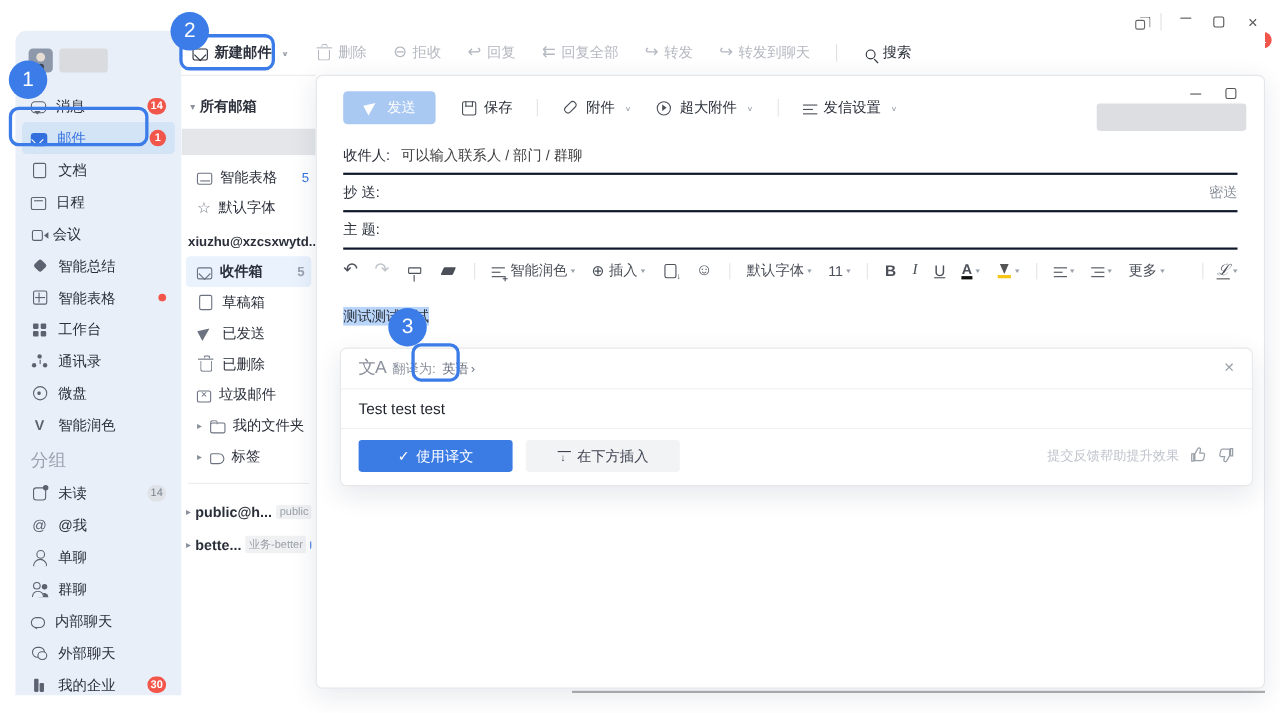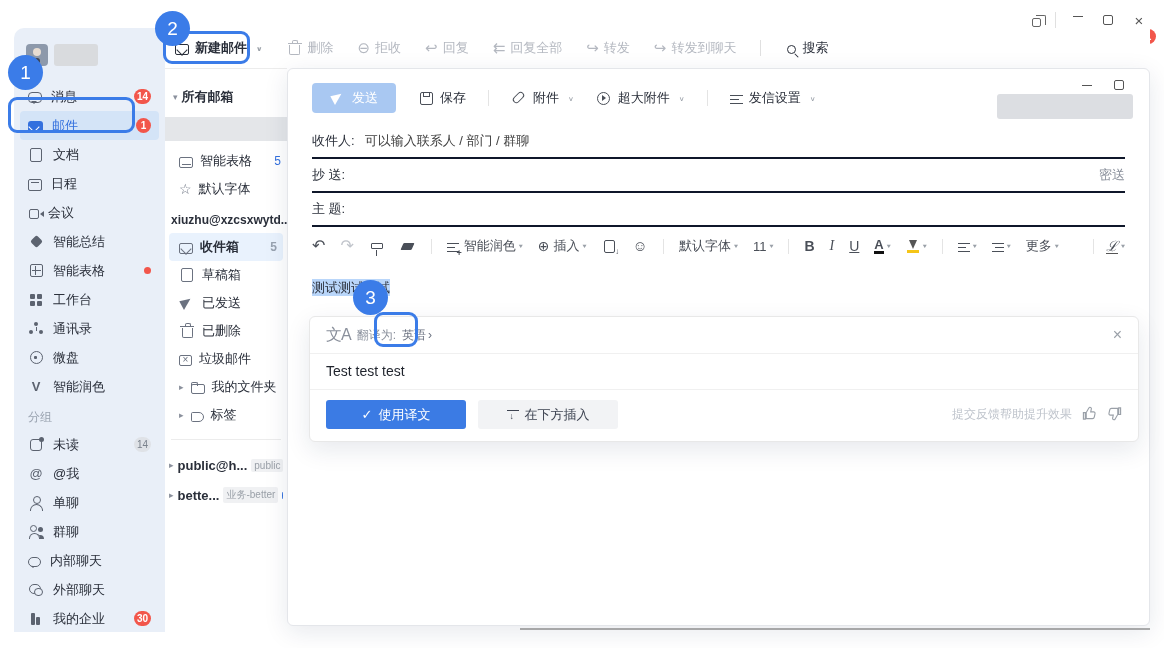--- a/index.html
+++ b/index.html
@@ -113,21 +113,21 @@
   .avatar:after { content:""; position:absolute; left:7px; top:4px; width:8px; height:8px; background:#e8ddd2; border-radius:50%; box-shadow:0 9px 0 -1px #3c4354; }
   .redact { background:#d9dbde; border-radius:3px; }
   .user-name-redact { width:44px; height:22px; }
   .nav-item { display:flex; align-items:center; gap:9px; height:29px; margin:0 6px; padding:0 8px; border-radius:4px; color:#2a2f3a; }
   .nav-item .ic { color:#5c6370; }
   .nav-item.selected { background:#d4e4f7; color:#3370de; }
   .nav-item.selected .ic { color:#3370de; }
   .nav-label { flex:1; }
   .grey-badge { background:#dfe2e7; color:#7a818c; border-radius:8px; min-width:16px; height:15px; font-size:10px; line-height:15px; text-align:center; padding:0 3px; }
   .red-dot { width:7px; height:7px; background:#f2564b; border-radius:50%; }
-  .group-header { color:#9aa3b0; font-size:12px; padding:8px 14px 4px; }
+  .group-header { color:#9aa3b0; font-size:16px; padding:8px 14px 4px; }
 
   
   .toolbar { position:absolute; left:165px; top:28px; right:14px; height:40px; background:#fff; display:flex; align-items:center; gap:24px; padding-left:10px; }
   .tb-btn { display:flex; align-items:center; gap:6px; color:#2a2f3a; font-weight:bold; }
   .tb-action { display:flex; align-items:center; gap:5px; color:#b4b8c0; }
   .tb-search { display:flex; align-items:center; gap:6px; color:#2a2f3a; }
 
   
   .folders { position:absolute; left:165px; top:68px; width:122px; bottom:16px; background:#fff; border-top:1px solid #ececec; padding-top:16px; overflow:hidden; }
   .fold-header { display:flex; align-items:center; gap:4px; padding:0 8px; height:24px; font-weight:bold; color:#2a2f3a; }

